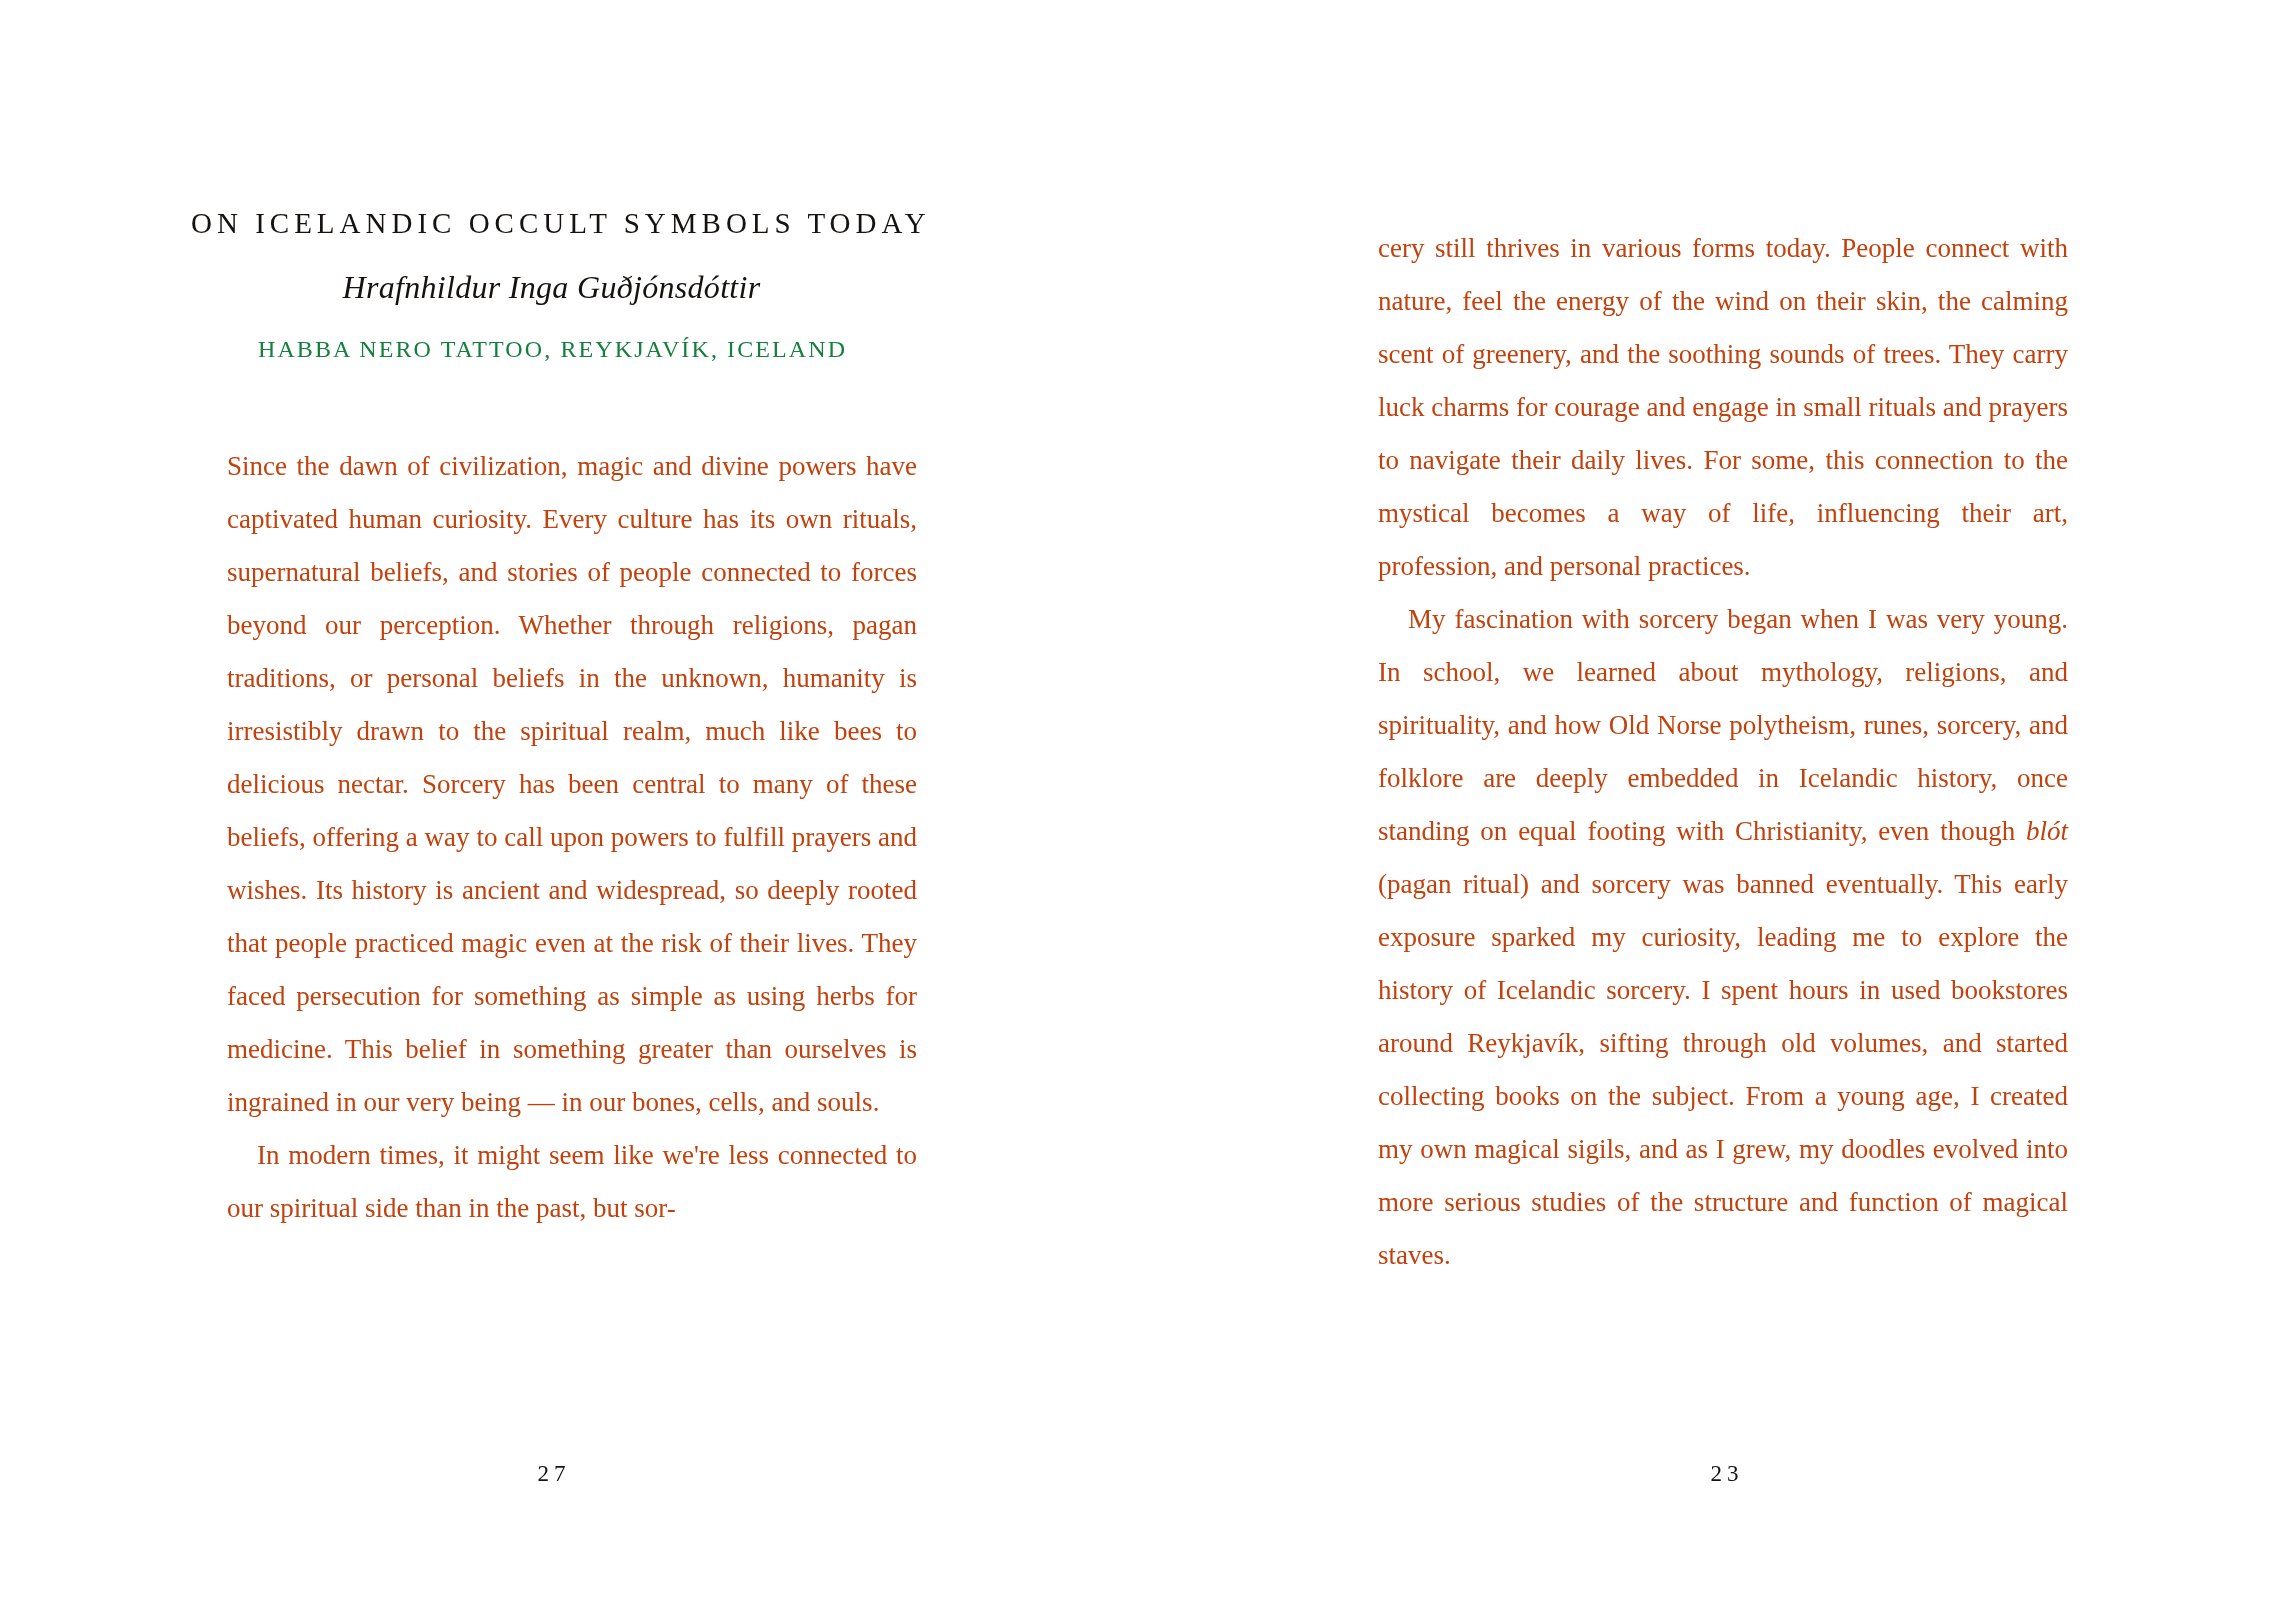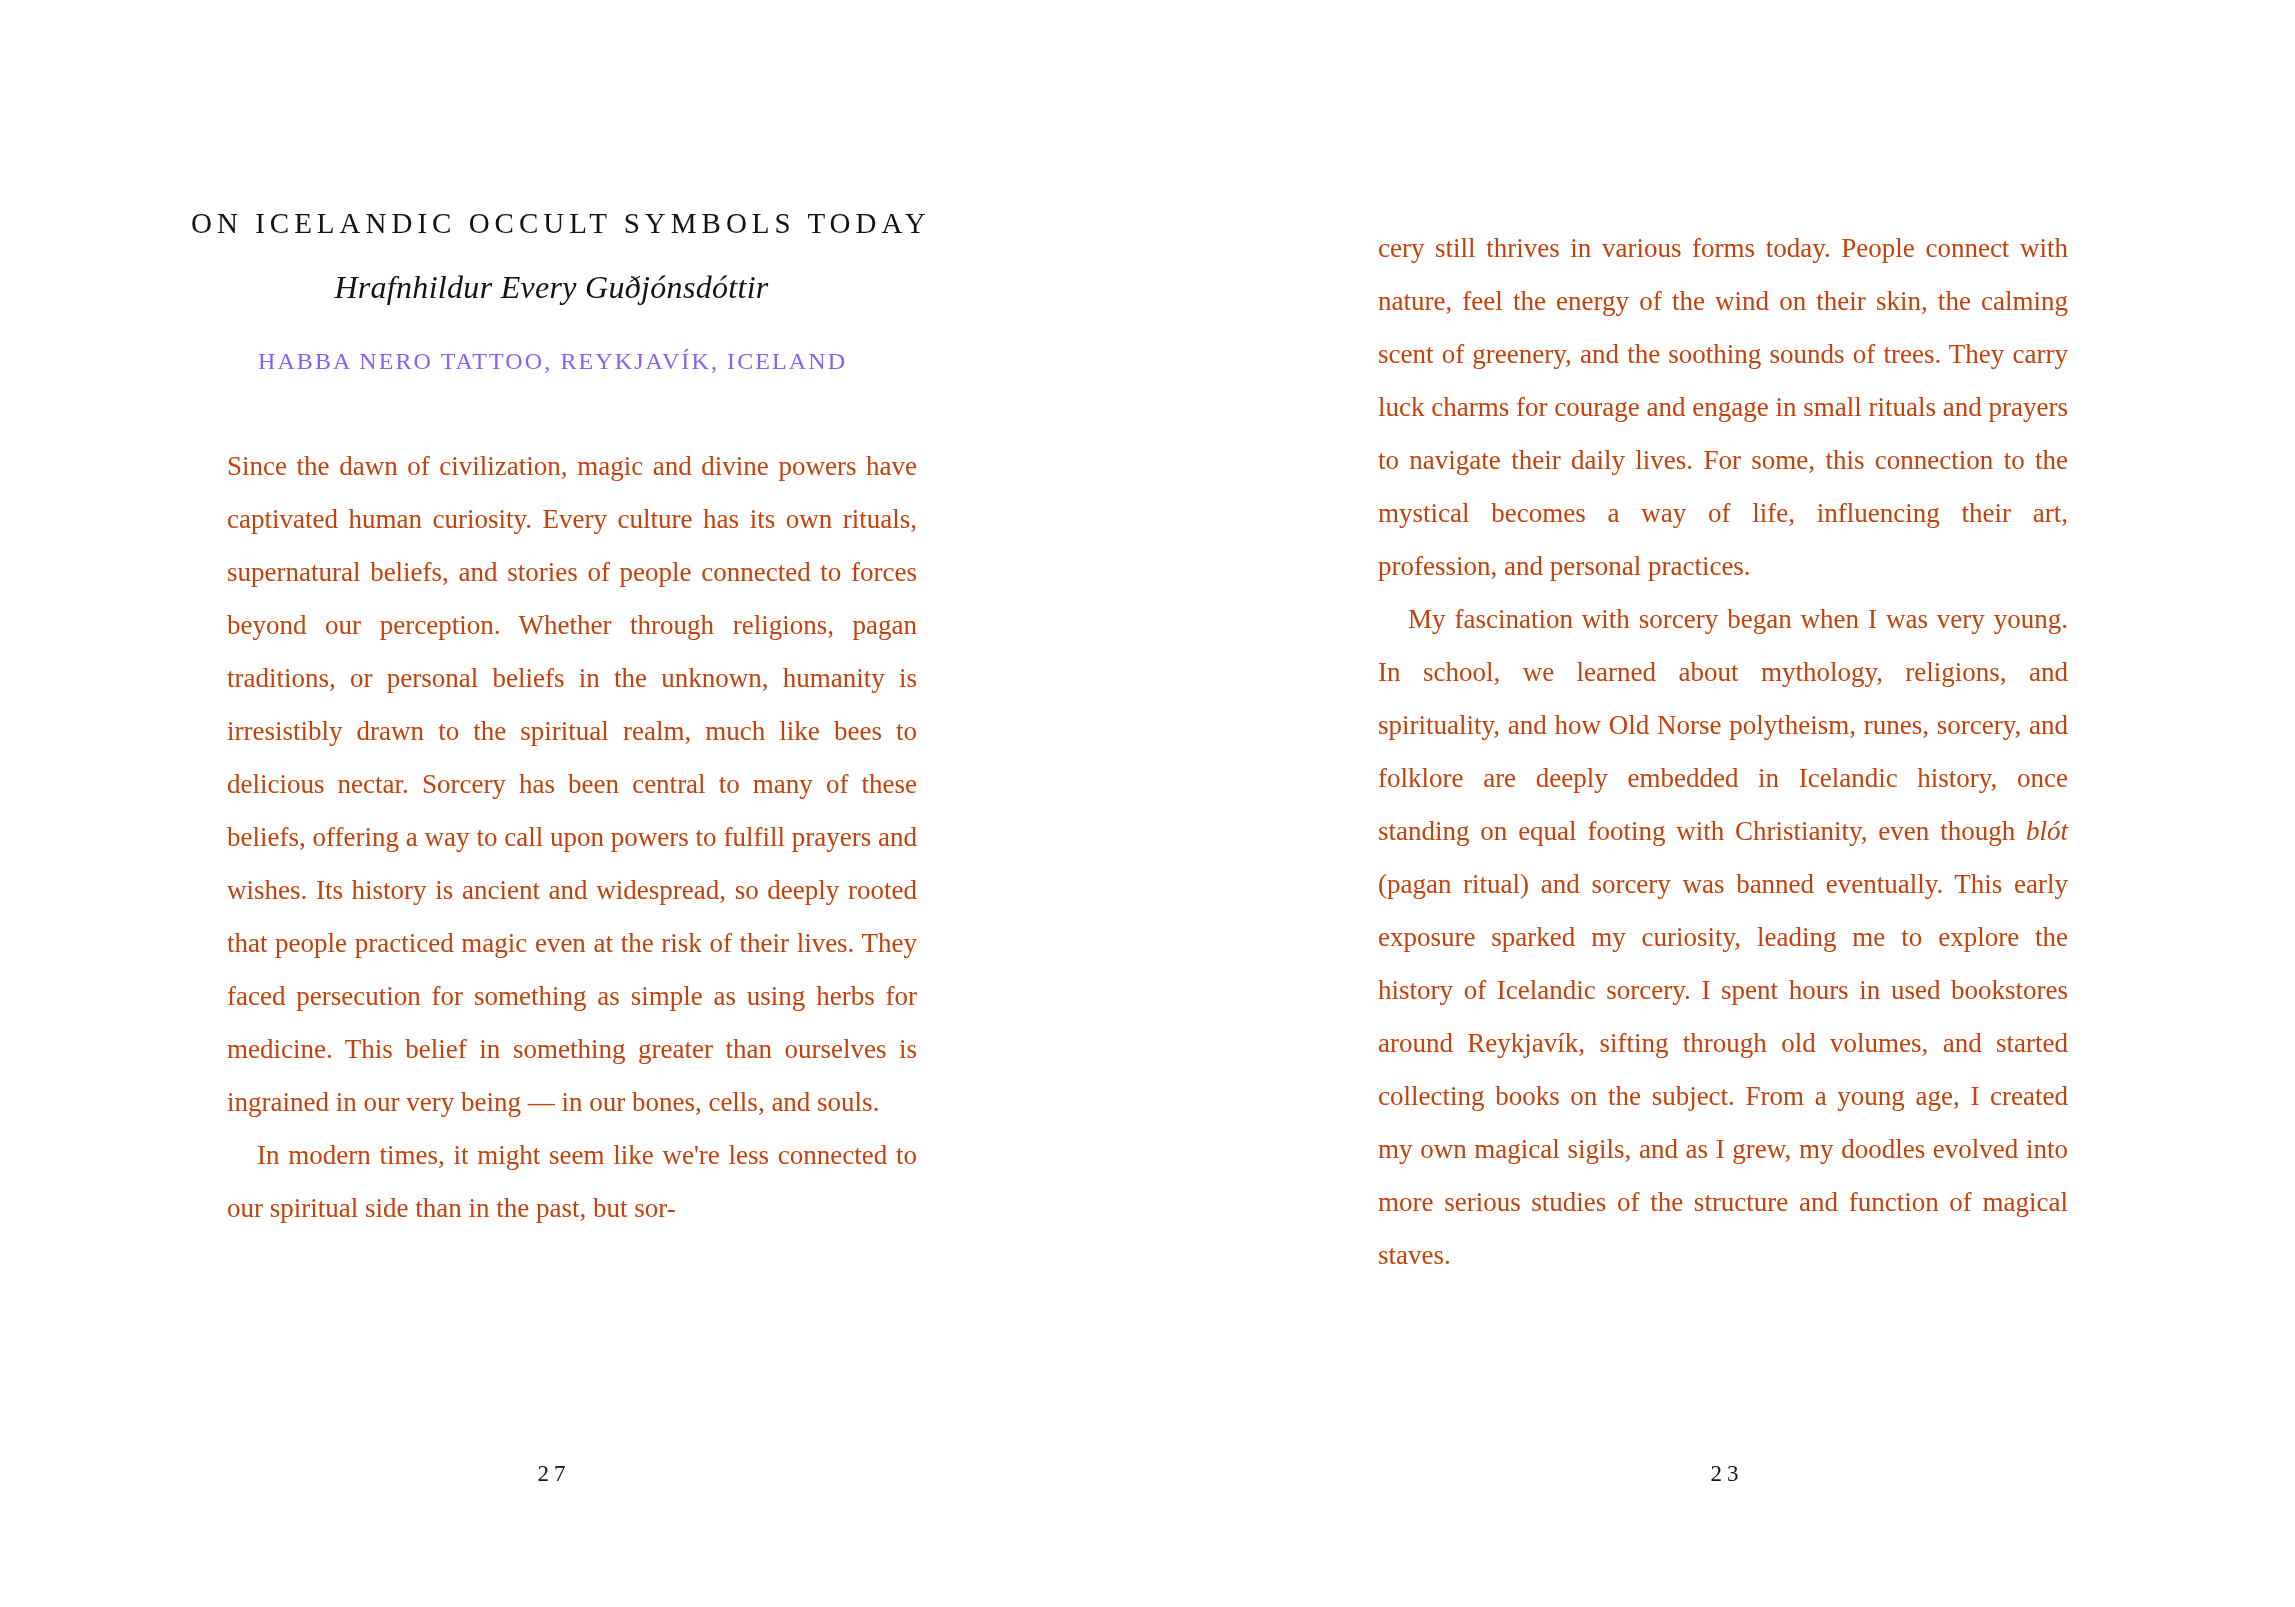--- a/index.html
+++ b/index.html
@@ -59,28 +59,28 @@
     font-family: "Liberation Serif", "DejaVu Serif", serif;
     font-style: italic;
     font-size: 32px;
     line-height: 1.2;
     letter-spacing: 0.3px;
     color: #15120f;
     white-space: nowrap;
   }
 
   .article-affiliation {
-    margin: 12px;
+    margin: 0;
     padding-top: 29px;
     font-family: "Liberation Serif", "DejaVu Serif", serif;
     font-size: 24px;
     line-height: 1.2;
     letter-spacing: 2.1px;
     text-indent: 2.1px;
-    color: #8b5cf6;
+    color: #15803d;
     white-space: nowrap;
   }
 
   
   .column-body {
     position: absolute;
     width: 690px;
     font-size: 27px;
     line-height: 53px;
     text-align: justify;
@@ -118,21 +118,21 @@
 </style>
 </head>
 <body>
 
 <div class="spread">
 
   <div class="page page-left">
 
     <div class="heading-block">
       <h1 class="article-title">ON ICELANDIC OCCULT SYMBOLS TODAY</h1>
-      <p class="article-author">Hrafnhildur Every Guðjónsdóttir</p>
+      <p class="article-author">Hrafnhildur Inga Guðjónsdóttir</p>
       <p class="article-affiliation">HABBA NERO TATTOO, REYKJAVÍK, ICELAND</p>
     </div>
 
     <div class="column-body">
       <p>Since the dawn of civilization, magic and divine powers have captivated human curiosity. Every culture has its own rituals, supernatural beliefs, and stories of people connected to forces beyond our perception. Whether through religions, pagan traditions, or personal beliefs in the unknown, humanity is irresistibly drawn to the spiritual realm, much like bees to delicious nectar. Sorcery has been central to many of these beliefs, offering a way to call upon powers to fulfill prayers and wishes. Its history is ancient and widespread, so deeply rooted that people practiced magic even at the risk of their lives. They faced persecution for something as simple as using herbs for medicine. This belief in something greater than ourselves is ingrained in our very being — in our bones, cells, and souls.</p>
       <p class="indented">In modern times, it might seem like we're less connected to our spiritual side than in the past, but sor-</p>
     </div>
 
     <div class="folio">27</div>
   </div>

